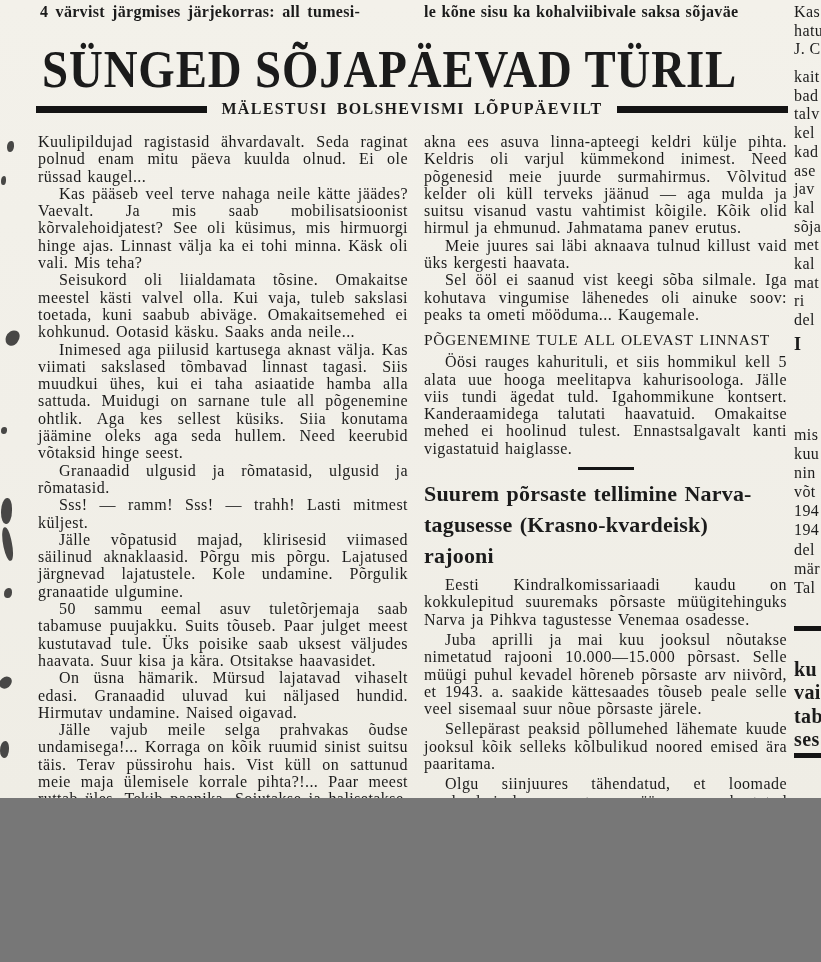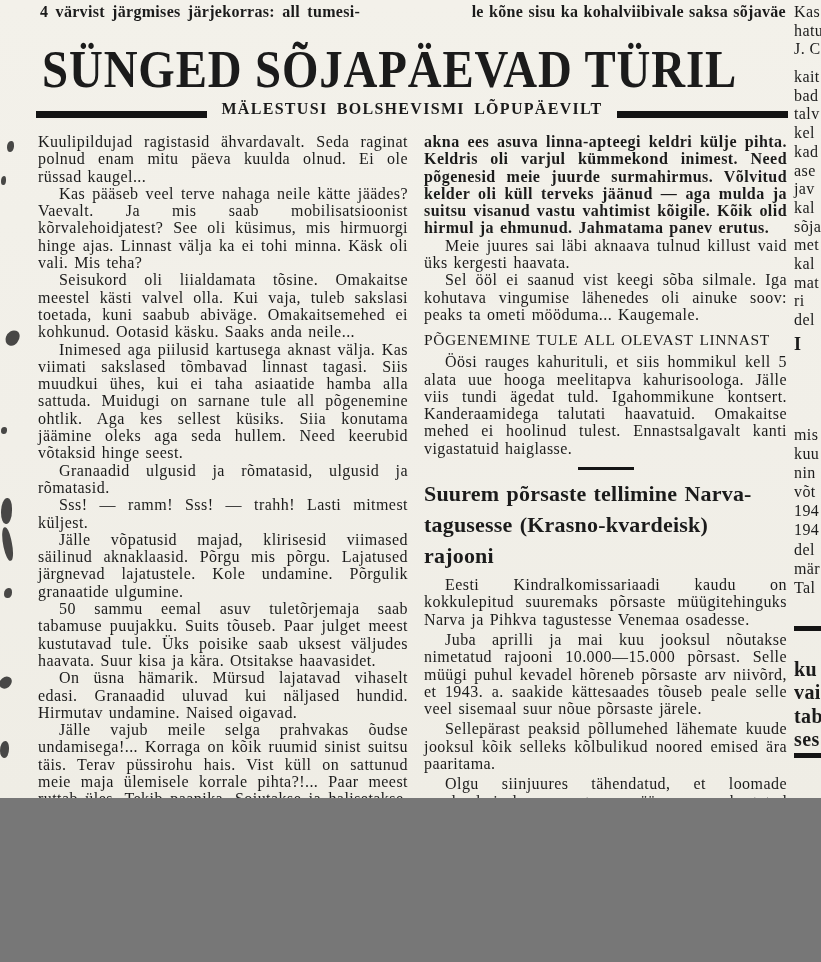--- a/index.html
+++ b/index.html
@@ -9,46 +9,46 @@
     background:linear-gradient(180deg,#f3f1ea 0%, #f1efe8 55%, #efede5 100%);
     color:#1b1b1b;
     font-family:"Liberation Serif","DejaVu Serif",serif;
   }
   
   .top-frag {
     position:absolute; top:3px; font-size:16px; font-weight:bold;
     letter-spacing:.3px; white-space:nowrap; overflow:hidden;
   }
   .top-frag.left  { left:40px;  width:370px; word-spacing:3px; }
-  .top-frag.right { left:424px; width:362px; word-spacing:1px;text-align:right; }
+  .top-frag.right { left:424px; width:362px; word-spacing:1px; }
   
   .headline { position:absolute; left:42px; top:40px; width:748px; height:62px; }
   .headline .hl-inner {
     display:inline-block; white-space:nowrap; font-weight:bold; font-size:52px;
     line-height:60px; letter-spacing:1px; transform:scaleX(.9); transform-origin:left center;
   }
   .subtitle-row {
     position:absolute; left:36px; top:100px; width:752px;
-    display:flex; align-items:flex-end; gap:12px;
+    display:flex; align-items:center; gap:12px;
   }
   .subtitle-rule { flex:1; height:7px; background:#141414; }
   .subtitle {
     font-weight:bold; font-size:16px; letter-spacing:1.3px; word-spacing:4px;
     white-space:nowrap; padding:0 2px;
   }
   
   .col {
     position:absolute; top:133px; font-size:16px; line-height:17.3px;
     letter-spacing:.45px; word-spacing:1.5px; text-align:justify;
   }
   .col-left { left:38px;  width:370px; }
   .col-mid  { left:424px; width:363px; }
   .para { margin:0; text-indent:21px; }
   .col-left .para:first-child { text-indent:0; }
-  .cm-top .para:first-child { text-indent:0;font-weight:bold; }
+  .cm-top .para:first-child { text-indent:0; }
   .subhead {
     margin-top:8px; font-size:15.5px; font-weight:400; letter-spacing:.6px;
     line-height:18px; text-align:justify;
   }
   .subhead + .para { margin-top:4px; }
   .mini-divider { width:56px; height:3px; background:#151515; margin:10px auto 8px; }
   .headline2 { margin:2px 0 5px; font-weight:bold; }
   .headline2 .h2l { display:block; font-size:22px; line-height:31px; letter-spacing:.2px; }
   .a2 .para { margin-top:3px; }
   

